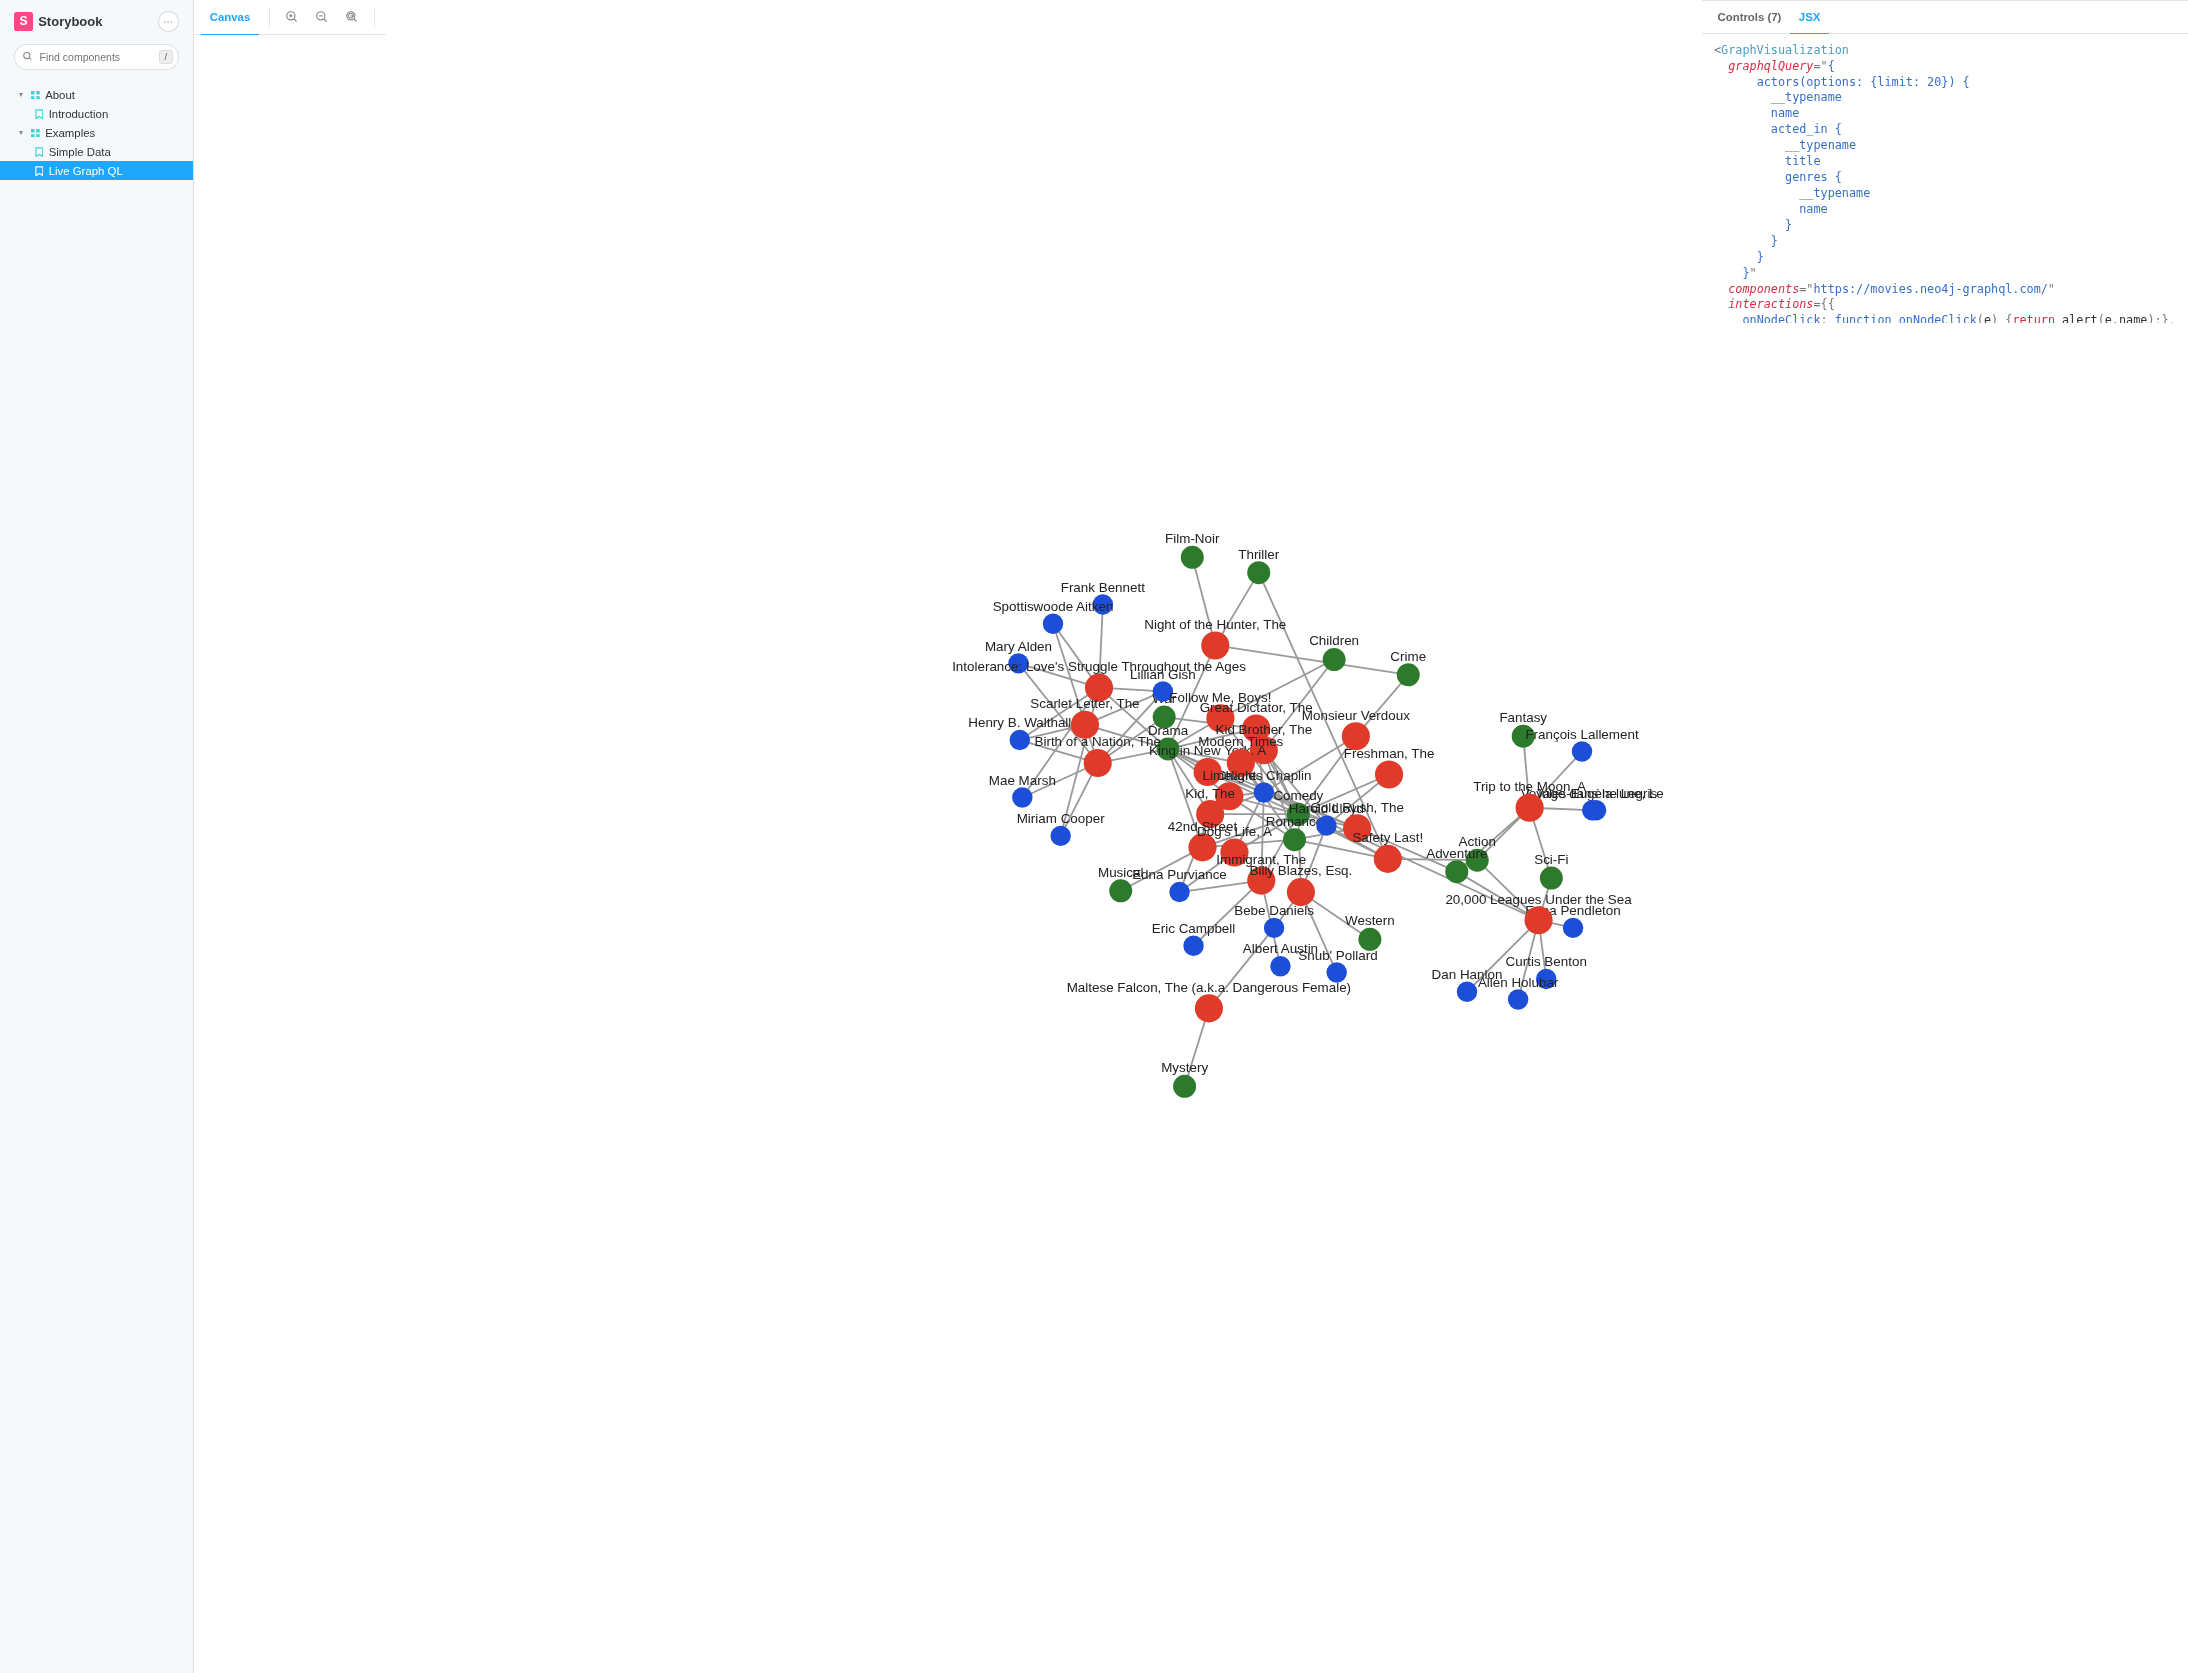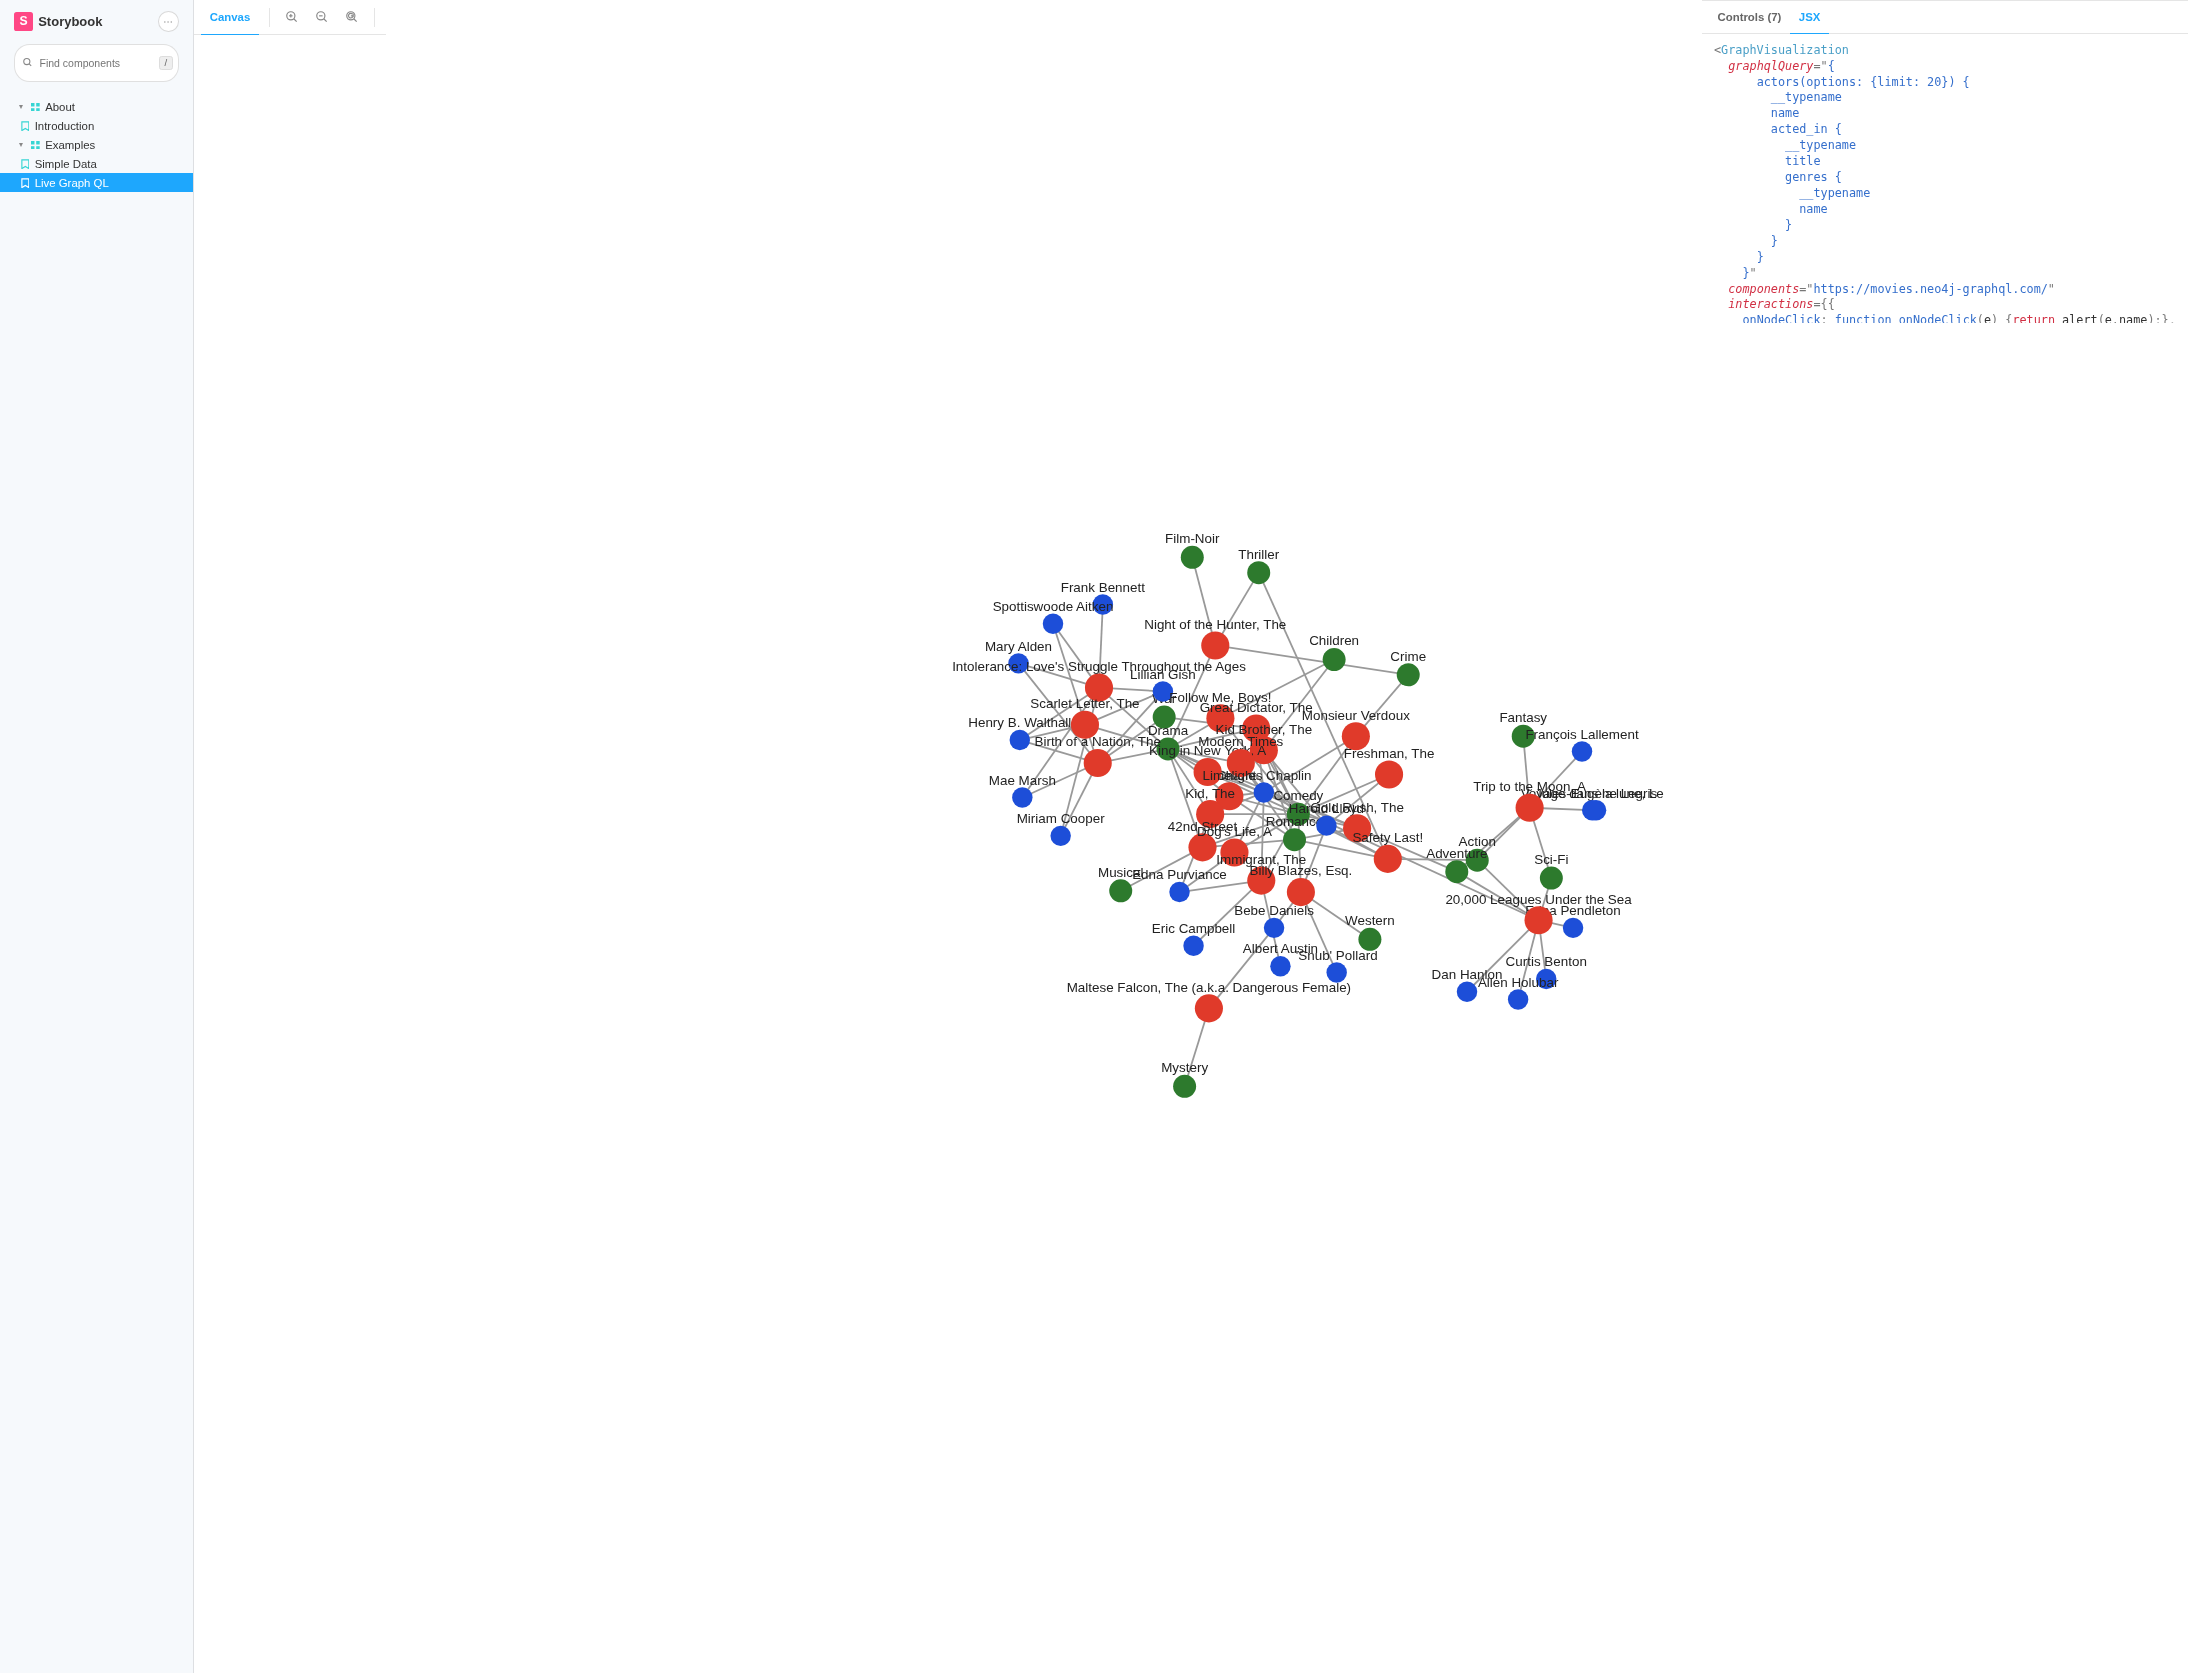--- a/index.html
+++ b/index.html
@@ -65,21 +65,21 @@
       font-size: 9.6px;
     }
     .search-wrap {
       padding: 0 14px 10.5px 14px;
     }
     .search {
       position: relative;
       border: 0.9px solid rgba(0,0,0,0.12);
       border-radius: 15.7px;
       background: #fff;
-      height: 38px;
+      height: 26px;
       display: flex;
       align-items: center;
       padding: 0 7px 0 24.5px;
     }
     .search input {
       border: none;
       outline: none;
       background: transparent;
       font-size: 10.5px;
       width: 100%;
@@ -117,21 +117,21 @@
       display: flex;
       align-items: center;
       height: 19px;
       padding-left: 7px;
       cursor: pointer;
       font-size: 11.4px;
       color: #333;
       gap: 3.5px;
     }
     .tree-item.level-1 { padding-left: 19px; }
-    .tree-item.level-2 { padding-left: 19px; }
+    .tree-item.level-2 { padding-left: 33px; }
     .tree-item.selected {
       background: #1ea7fd;
       color: #fff;
     }
     .tree-caret {
       width: 7px;
       font-size: 7.9px;
       color: #888;
     }
     .tree-icon {

